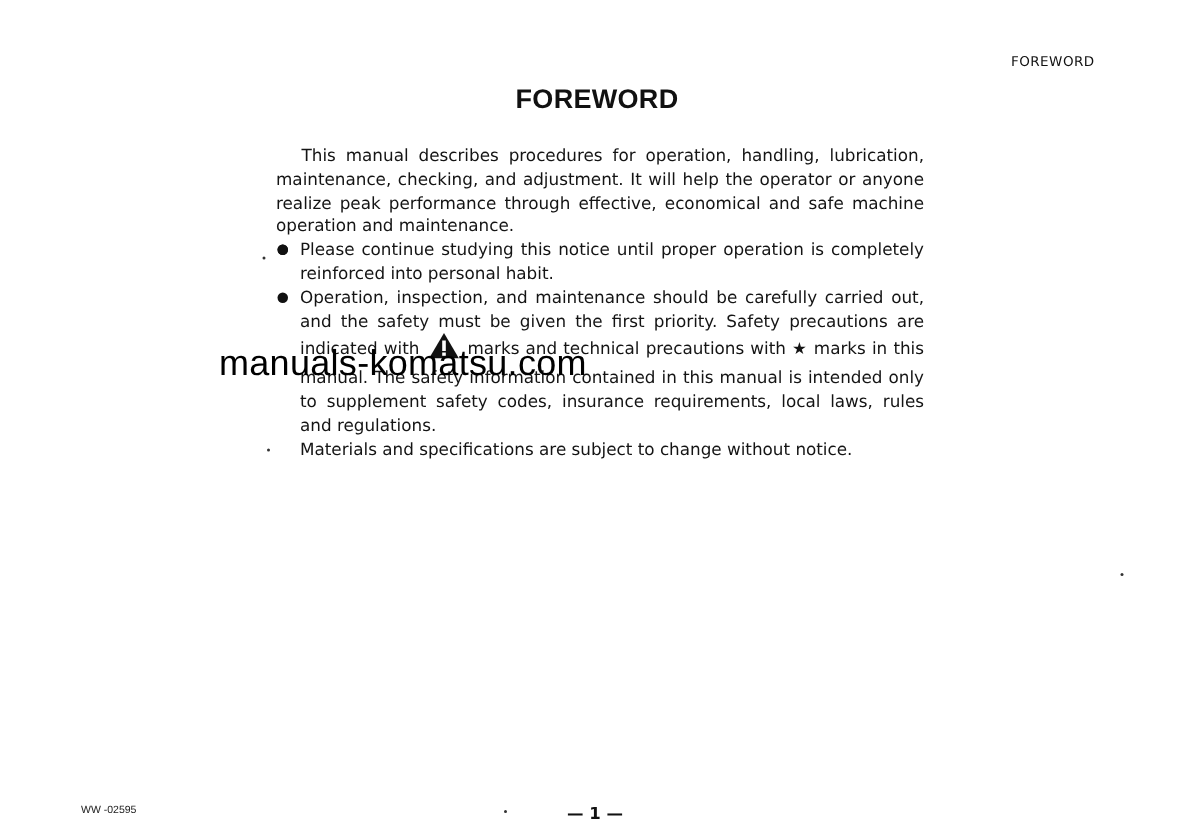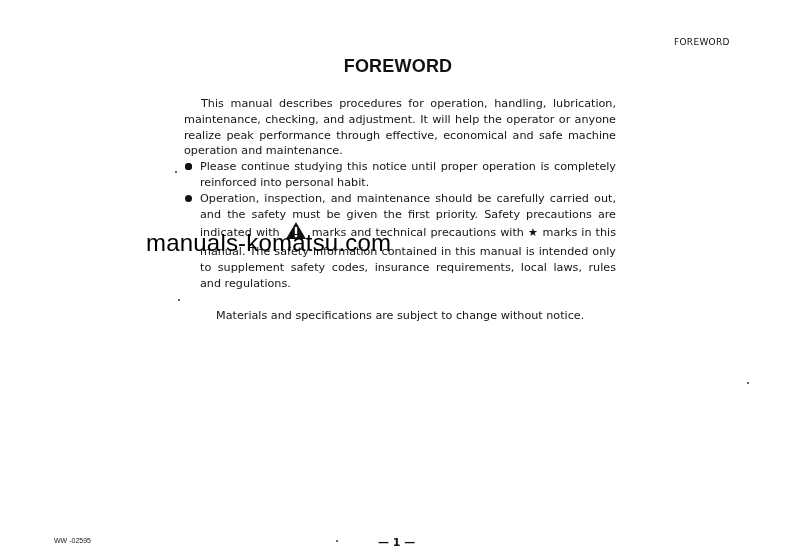--- a/index.html
+++ b/index.html
@@ -7,21 +7,21 @@
   .running-header { position: absolute; top: 37px; left: 674px; font-size: 9px; letter-spacing: 0.3px; font-family: "DejaVu Sans", sans-serif; color: #111; }
   .title { position: absolute; top: 56px; left: 0; width: 795px; text-align: center; font-weight: bold; font-size: 18px; letter-spacing: 0.2px; font-family: "Liberation Sans", sans-serif; padding-left: 0px; }
   .title span { display: inline-block; margin-left: 1px; }
   .body-text { position: absolute; top: 96px; left: 184px; width: 432px; font-size: 11.2px; line-height: 15.8px; font-family: "DejaVu Sans", sans-serif; text-align: justify; color: #141414; }
   .intro { text-indent: 17px; margin: 0; }
   .bullets { list-style: none; margin: 0; padding: 0; }
   .bullets li { position: relative; padding-left: 16px; margin: 0; }
   .bullets li .bullet { position: absolute; left: 1px; top: 4px; width: 7px; height: 7px; border-radius: 50%; background: #111; }
   .warn-icon { display: inline-block; vertical-align: -3px; margin: 0 6px 0 6px; }
   .star { font-size: 11px; }
-  .note { margin: 16px; padding-left: 16px; }
+  .note { margin: 0; padding-left: 16px; }
   .watermark { position: absolute; top: 228px; left: 146px; font-size: 24px; font-family: "Liberation Sans", sans-serif; color: #000; letter-spacing: 0.2px; line-height: 30px; }
   .footer-code { position: absolute; top: 537px; left: 54px; font-size: 7px; font-family: Liberation Sans, sans-serif; color: #222; }
   .page-number { position: absolute; top: 536px; left: 378px; font-size: 11px; font-weight: bold; font-family: "DejaVu Sans", sans-serif; }
   .speck { position: absolute; width: 2px; height: 2px; background: #333; border-radius: 1px; }
 </style>
 </head>
 <body>
 
 <div class="running-header">FOREWORD</div>
 

